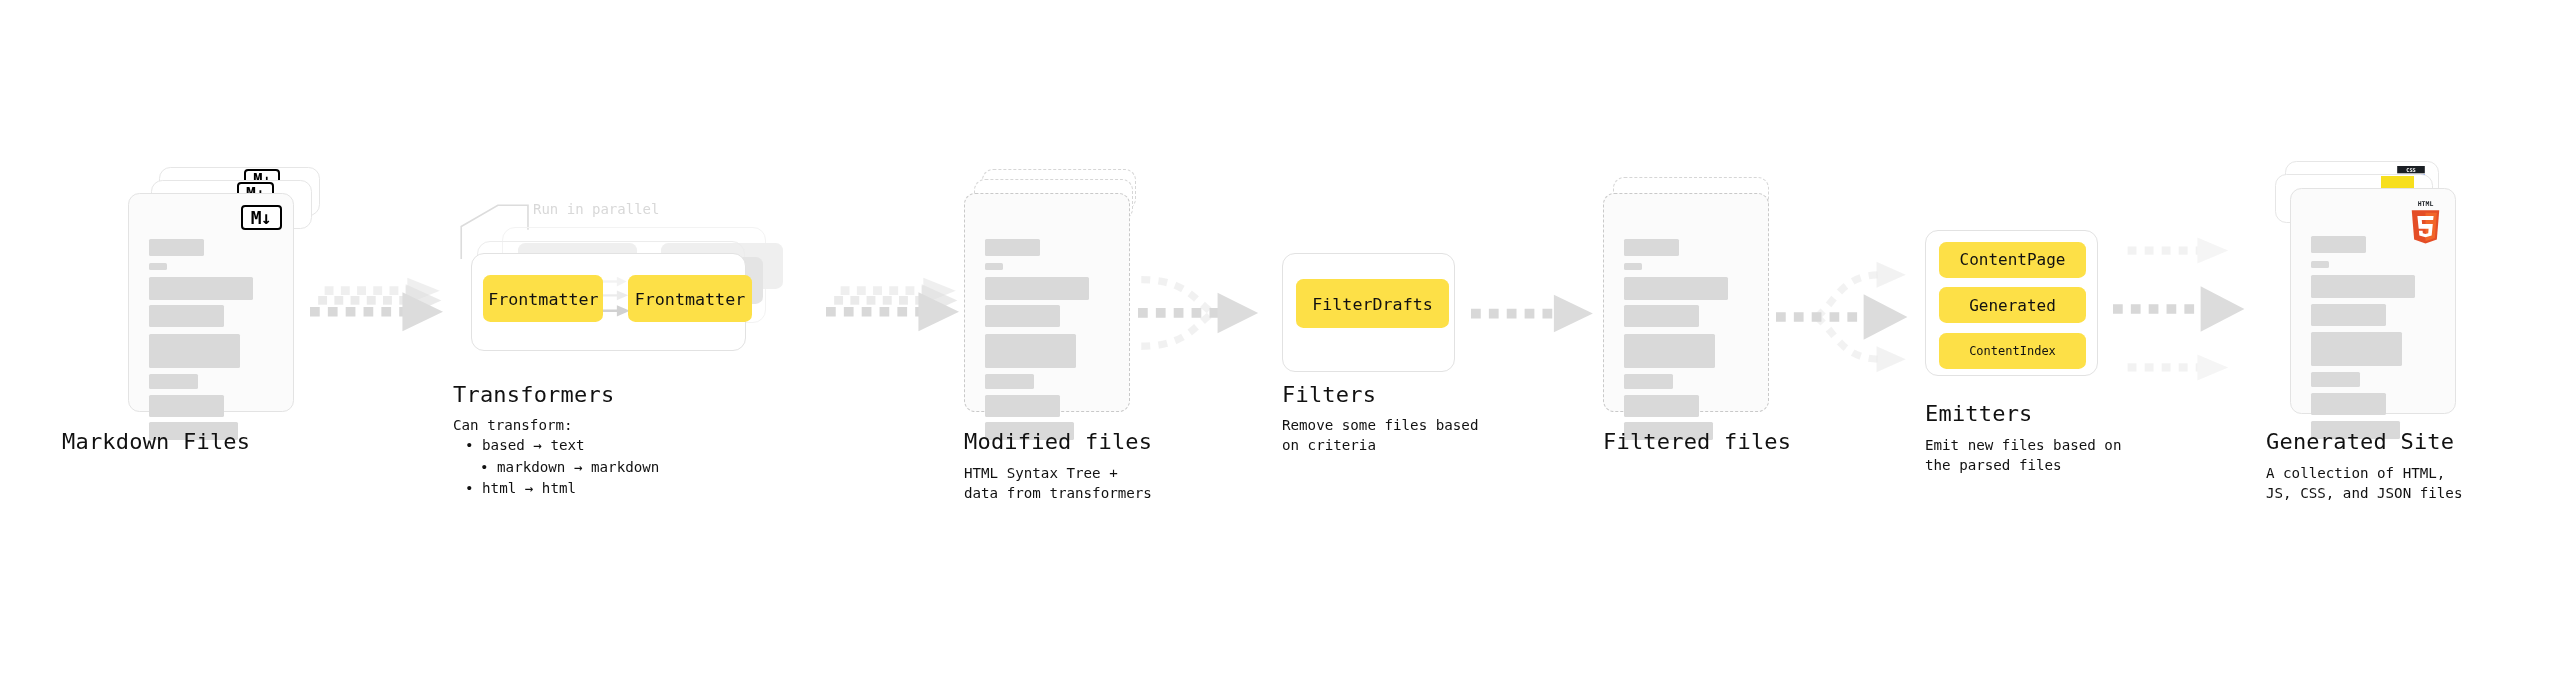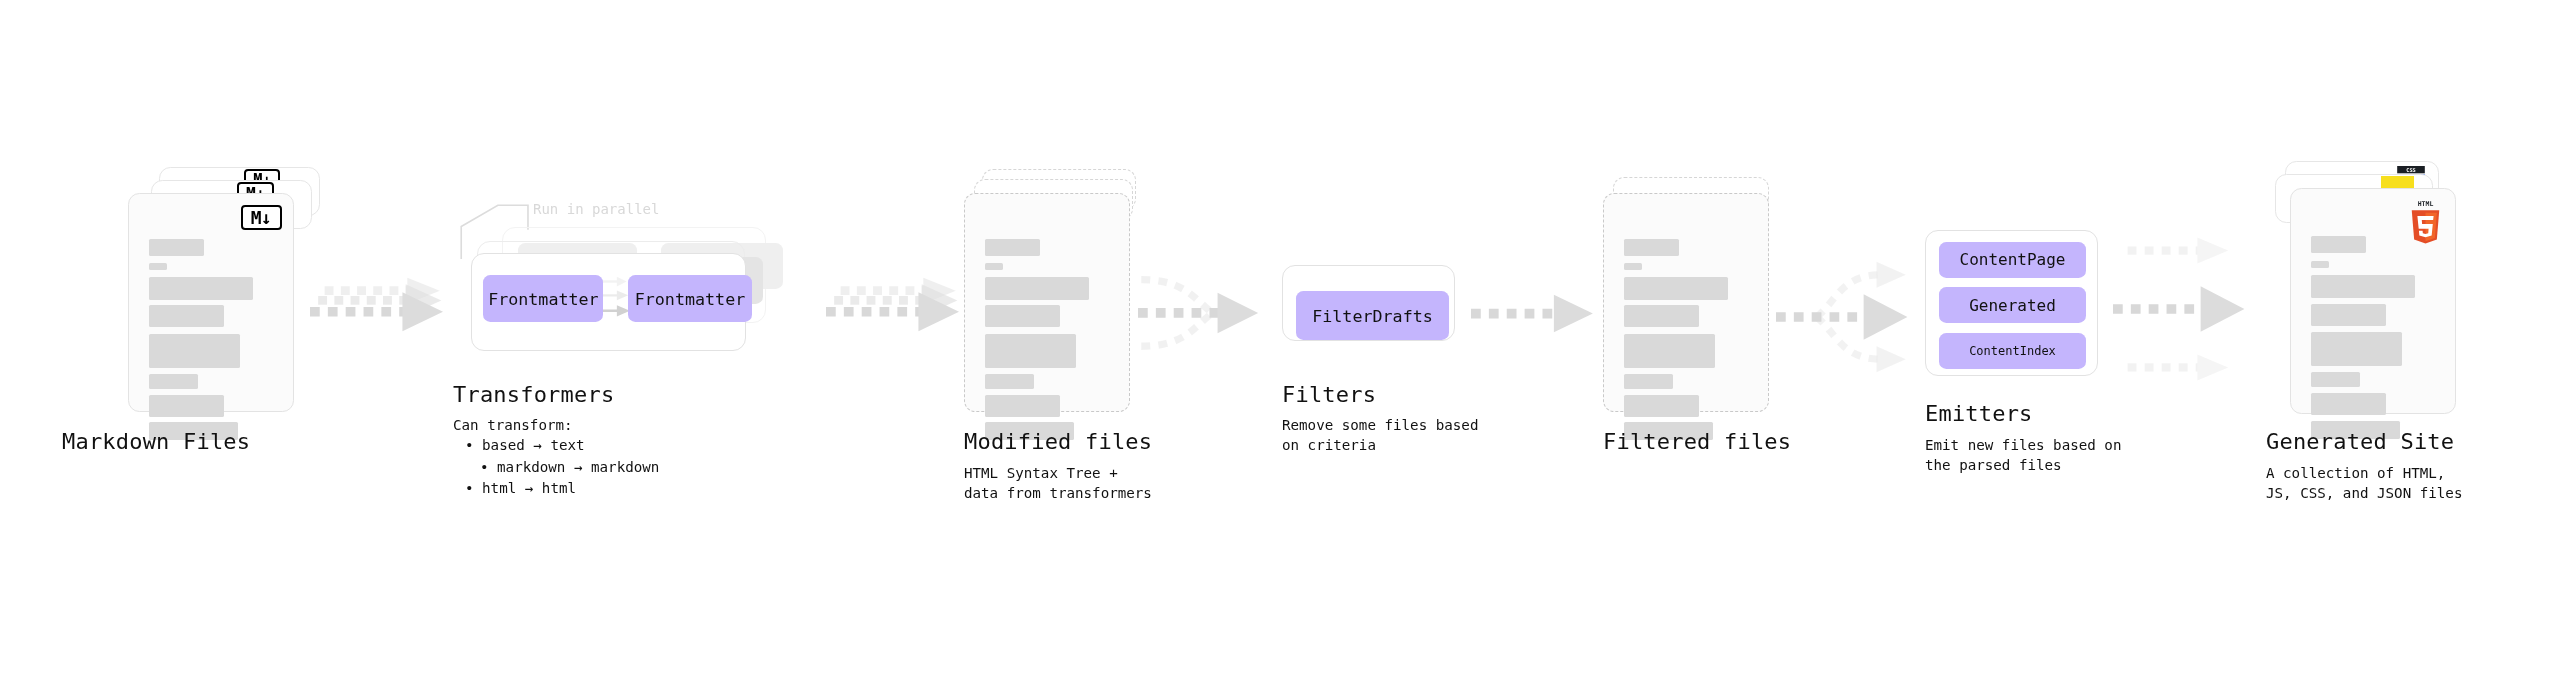--- a/index.html
+++ b/index.html
@@ -72,21 +72,21 @@
     border: 1.3px solid #e2e2e2;
     border-radius: 13px;
     background: #ffffff;
   }
   .panel.ghost1 { border-color: #ececec; background: transparent; }
   .panel.ghost2 { border-color: #f3f3f3; background: transparent; }
 
   .chip {
     position: absolute;
     box-sizing: border-box;
-    background: #c4b5fd;
+    background: #fde047;
     border-radius: 7.3px;
     display: flex;
     align-items: center;
     justify-content: center;
     color: #111;
     white-space: nowrap;
   }
   .chip.g1 { background: #e4e4e4; color: transparent; }
   .chip.g2 { background: #efefef; color: transparent; }
 
@@ -239,21 +239,21 @@
   <svg style="left:1138px; top:268px;" width="138" height="98" viewBox="0 0 170 120">
     <g opacity="0.45" fill="none" stroke="#e2e2e2" stroke-width="9" stroke-dasharray="11 10">
       <path d="M4 14 C60 14, 70 40, 92 55"></path>
       <path d="M4 96 C60 96, 70 70, 92 55"></path>
     </g>
     <line x1="0" y1="55" x2="102" y2="55" stroke="#d8d8d8" stroke-width="12" stroke-dasharray="12 10"></line>
     <polygon points="98,30 148,55 98,80" fill="#dcdcdc"></polygon>
   </svg>
 
   <div class="node">
-    <div class="panel" style="left:1282px; top:253px; width:173px; height:76px;margin-top:12px;">
+    <div class="panel" style="left:1282px; top:253px; width:173px; height:119px;">
       <div class="chip" style="left:13px; top:25px; width:153px; height:49px; font-size:16.7px;">FilterDrafts</div>
     </div>
     <div class="title" style="left:1282px; top:382px;">Filters</div>
     <div class="sub" style="left:1282px; top:416px;">Remove some files based
 on criteria</div>
   </div>
 
   <svg style="left:1471px; top:293px;" width="130" height="41" viewBox="0 0 160 50">
     <line x1="0" y1="25" x2="106" y2="25" stroke="#d8d8d8" stroke-width="12" stroke-dasharray="12 10"></line>
     <polygon points="102,2 150,25 102,48" fill="#dcdcdc"></polygon>

